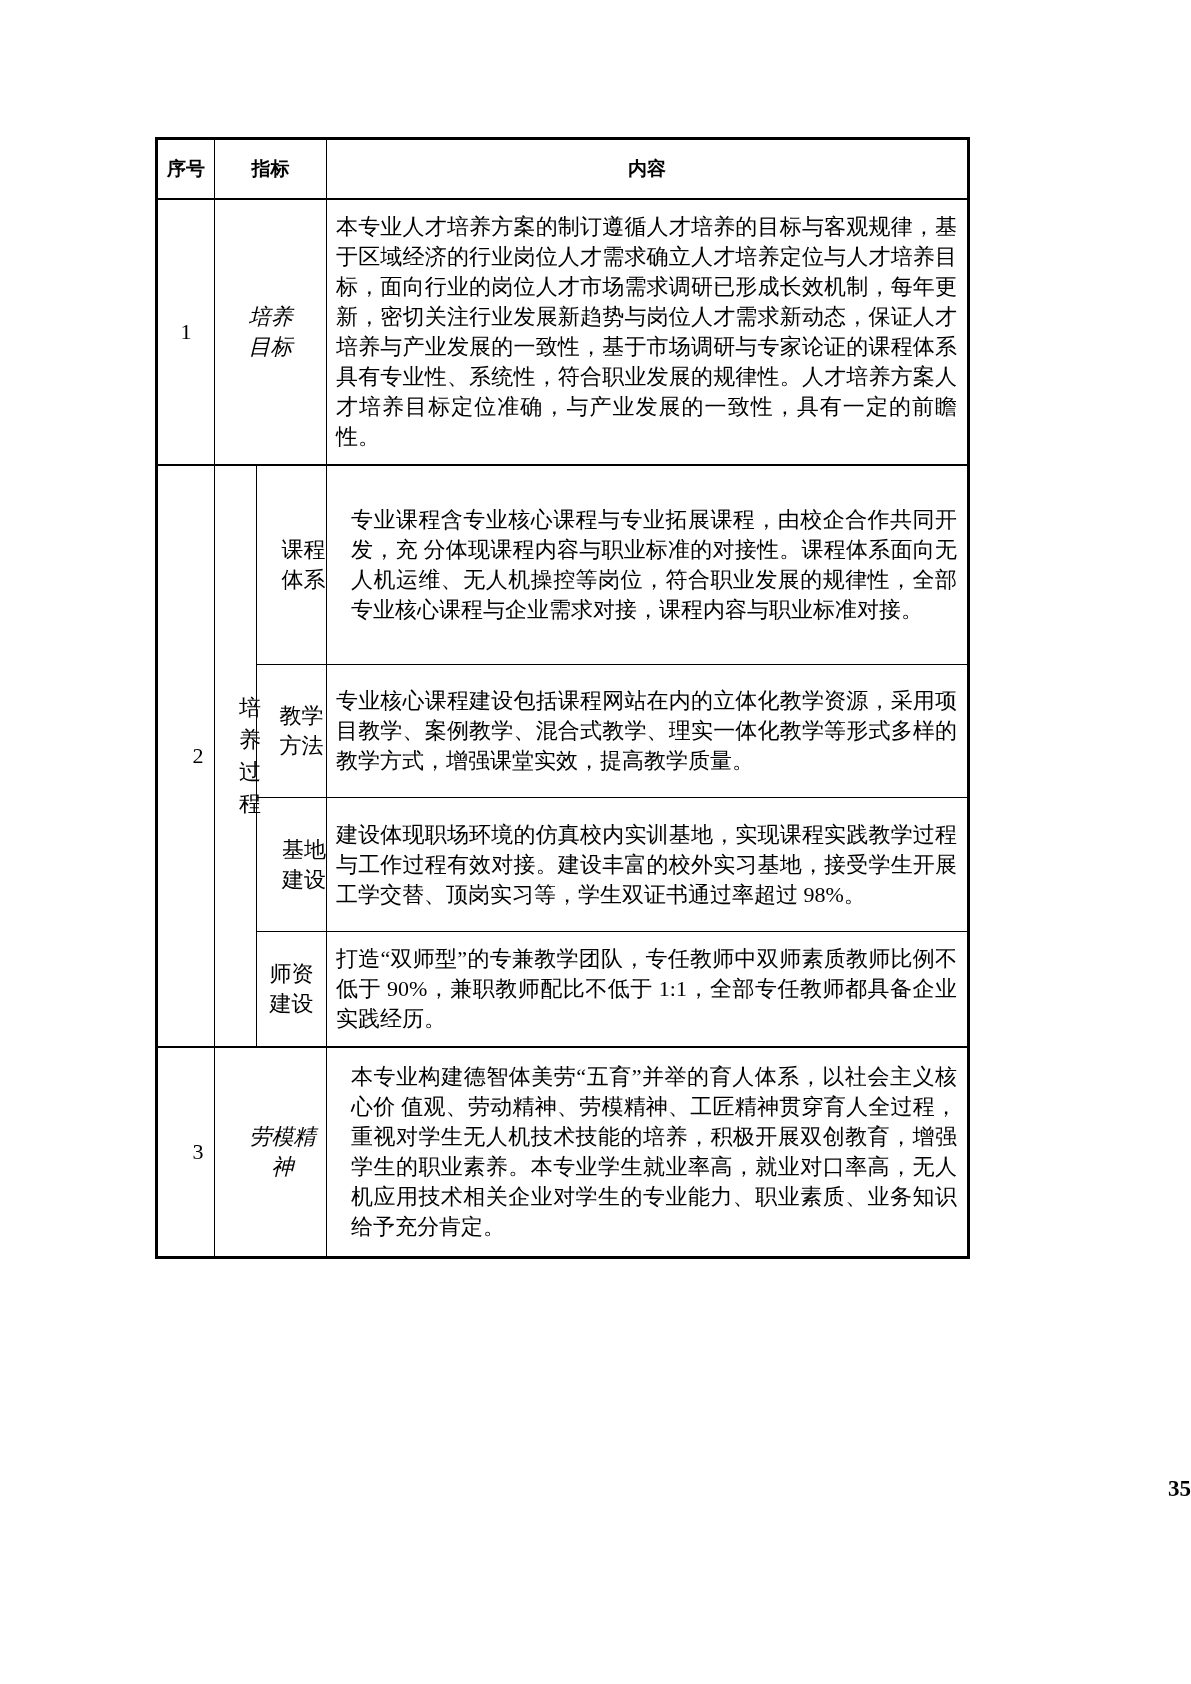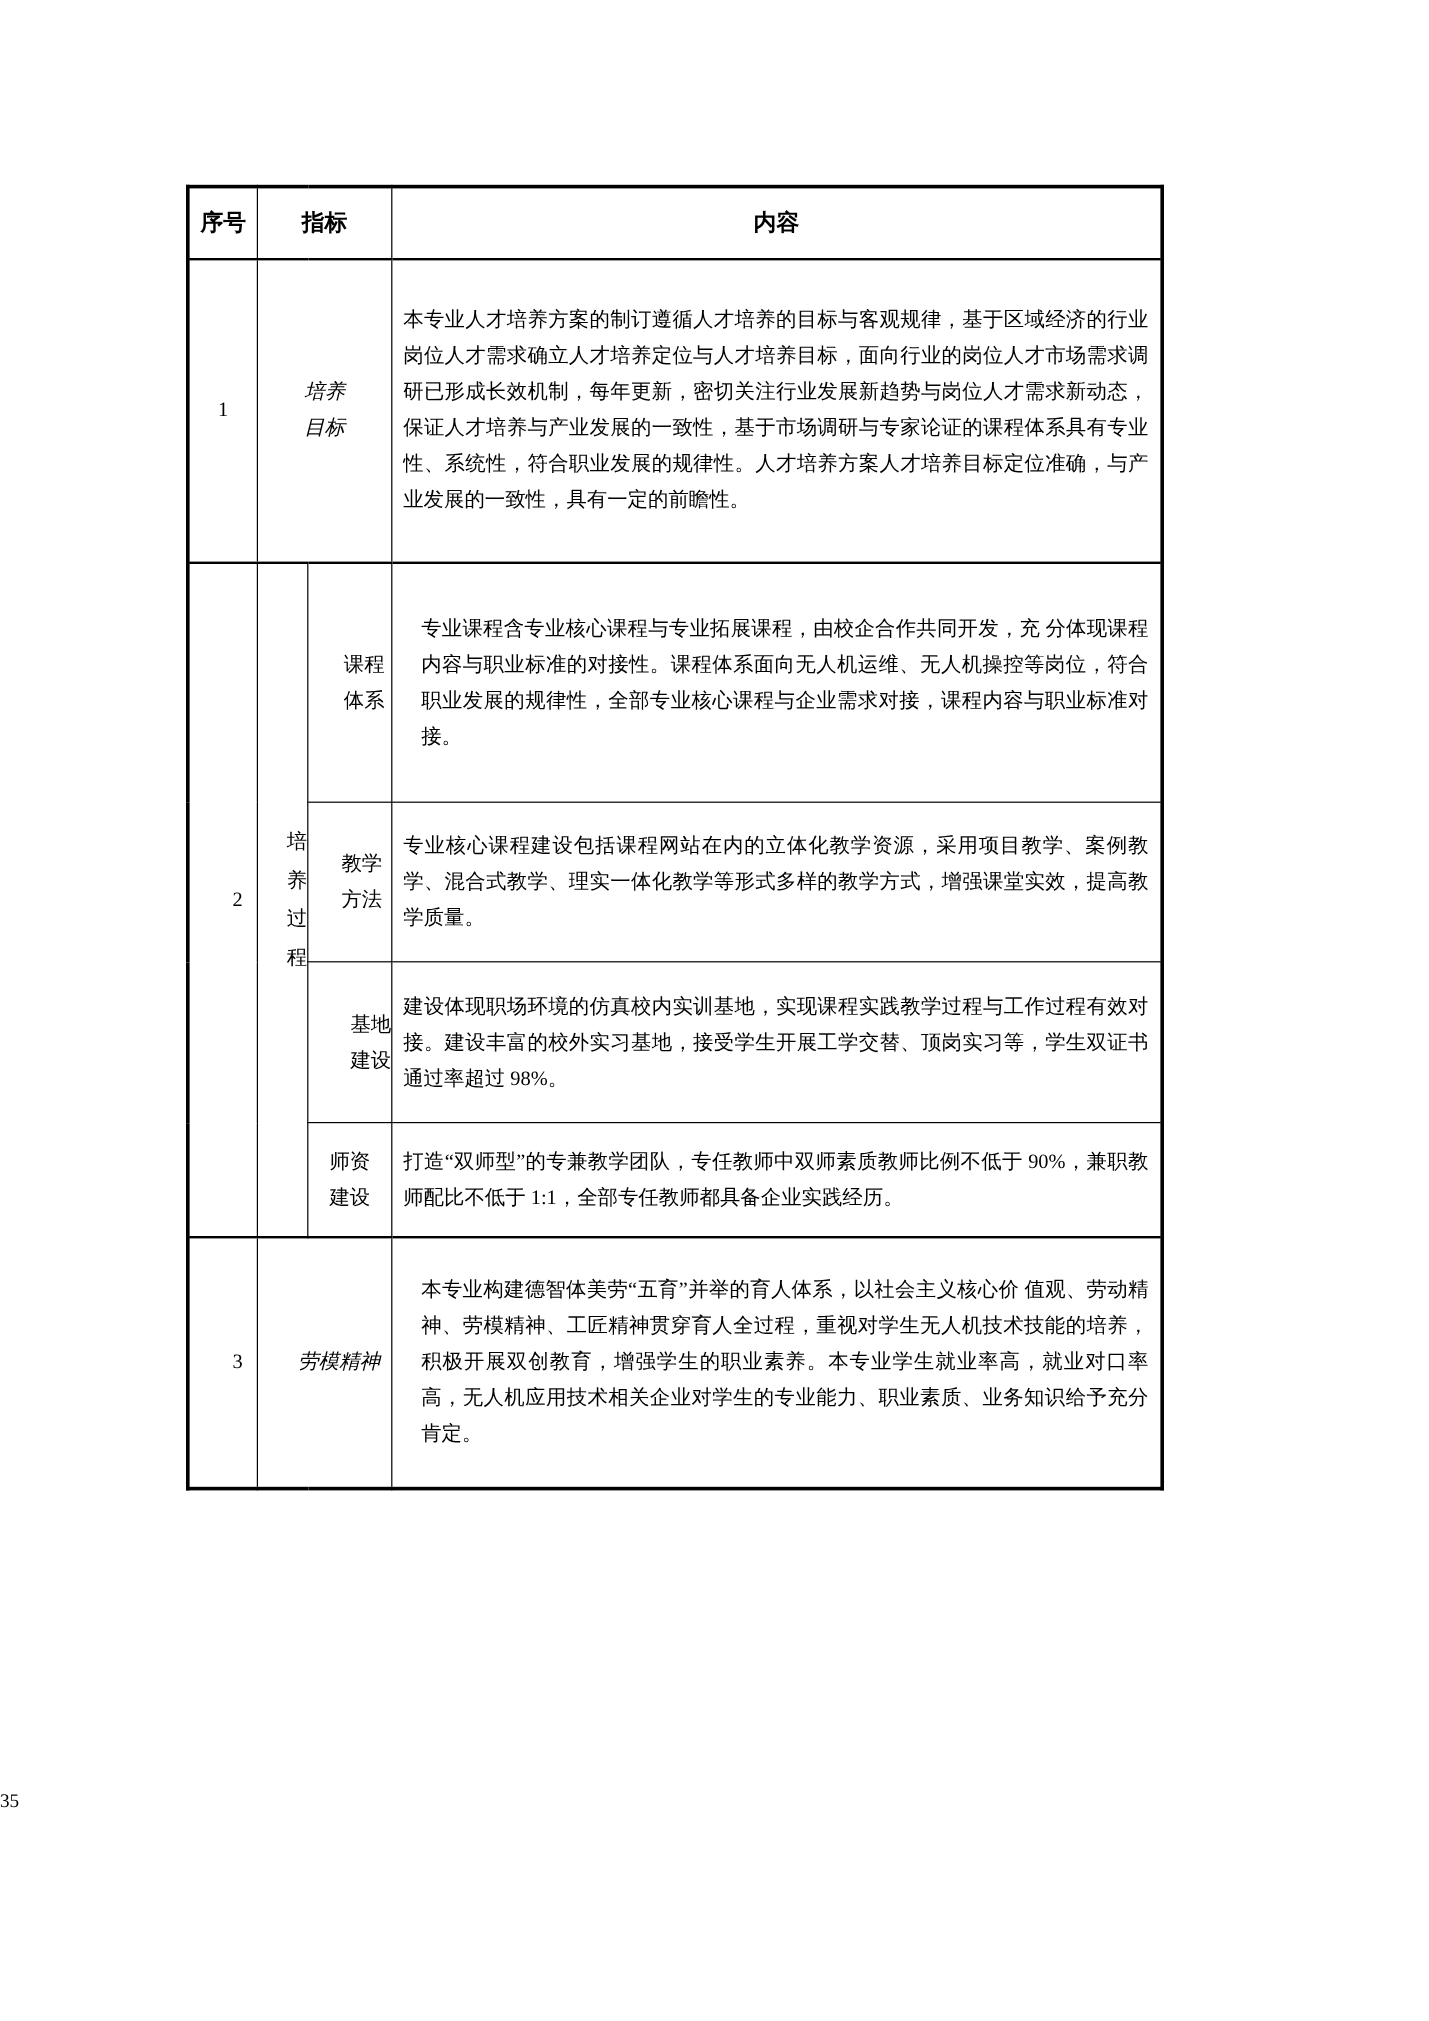--- a/index.html
+++ b/index.html
@@ -2,31 +2,31 @@
 <html><head>
 <meta charset="utf-8">
 <style>
   * { margin:0; padding:0; box-sizing:border-box; }
   html,body { background:#ffffff; }
   body {
     width:1191px; height:1684px;
     font-family:"Liberation Serif","DejaVu Serif",serif;
     color:#000;
   }
-  .page { position:relative; width:1191px; height:1620px; background:#fff; overflow:hidden;margin-top:17px; }
+  .page { position:relative; width:1191px; height:1620px; background:#fff; overflow:hidden; }
 
   .doc-table {
     position:absolute; left:155px; top:137px; width:812px;
     border-collapse:collapse; table-layout:fixed;
     border:3px solid #000;
   }
   .doc-table th, .doc-table td {
     border:1px solid #000;
     vertical-align:middle;
-    font-size:17px;
+    font-size:22px;
   }
   .major-sep td { border-top:2px solid #000;padding-left:24px; }
   .header-row th {
     height:60px; font-weight:bold; text-align:center; font-size:19px;
     border-bottom:2px solid #000;
   }
   .c-no   { text-align:center; font-size:19px; }
   .c-ind  { text-align:center; white-space:pre-line; line-height:30px;font-style:italic; }
   .c-vert { text-align:center; white-space:pre-line; line-height:32px; }
   .c-sub  { text-align:center; white-space:pre-line; line-height:30px; }
@@ -42,21 +42,21 @@
   .h-s4 { height:95px;text-align:center;  }
   .h-r3 { height:210px; }
 
   .body-paragraph {
     position:absolute; left:130px; top:1240px; width:855px;
     font-size:21.5px; line-height:48px;
     text-align:justify; text-indent:2em;
   }
   .page-number {
     position:absolute; left:0; right:0; top:1476px;
-    text-align:left; font-size:16px;
+    text-align:right; font-size:23px;font-weight:bold;
   }
 </style>
 </head>
 <body>
 
 <div class="page">
 
   <table class="doc-table">
     <colgroup>
       <col style="width:58px">

